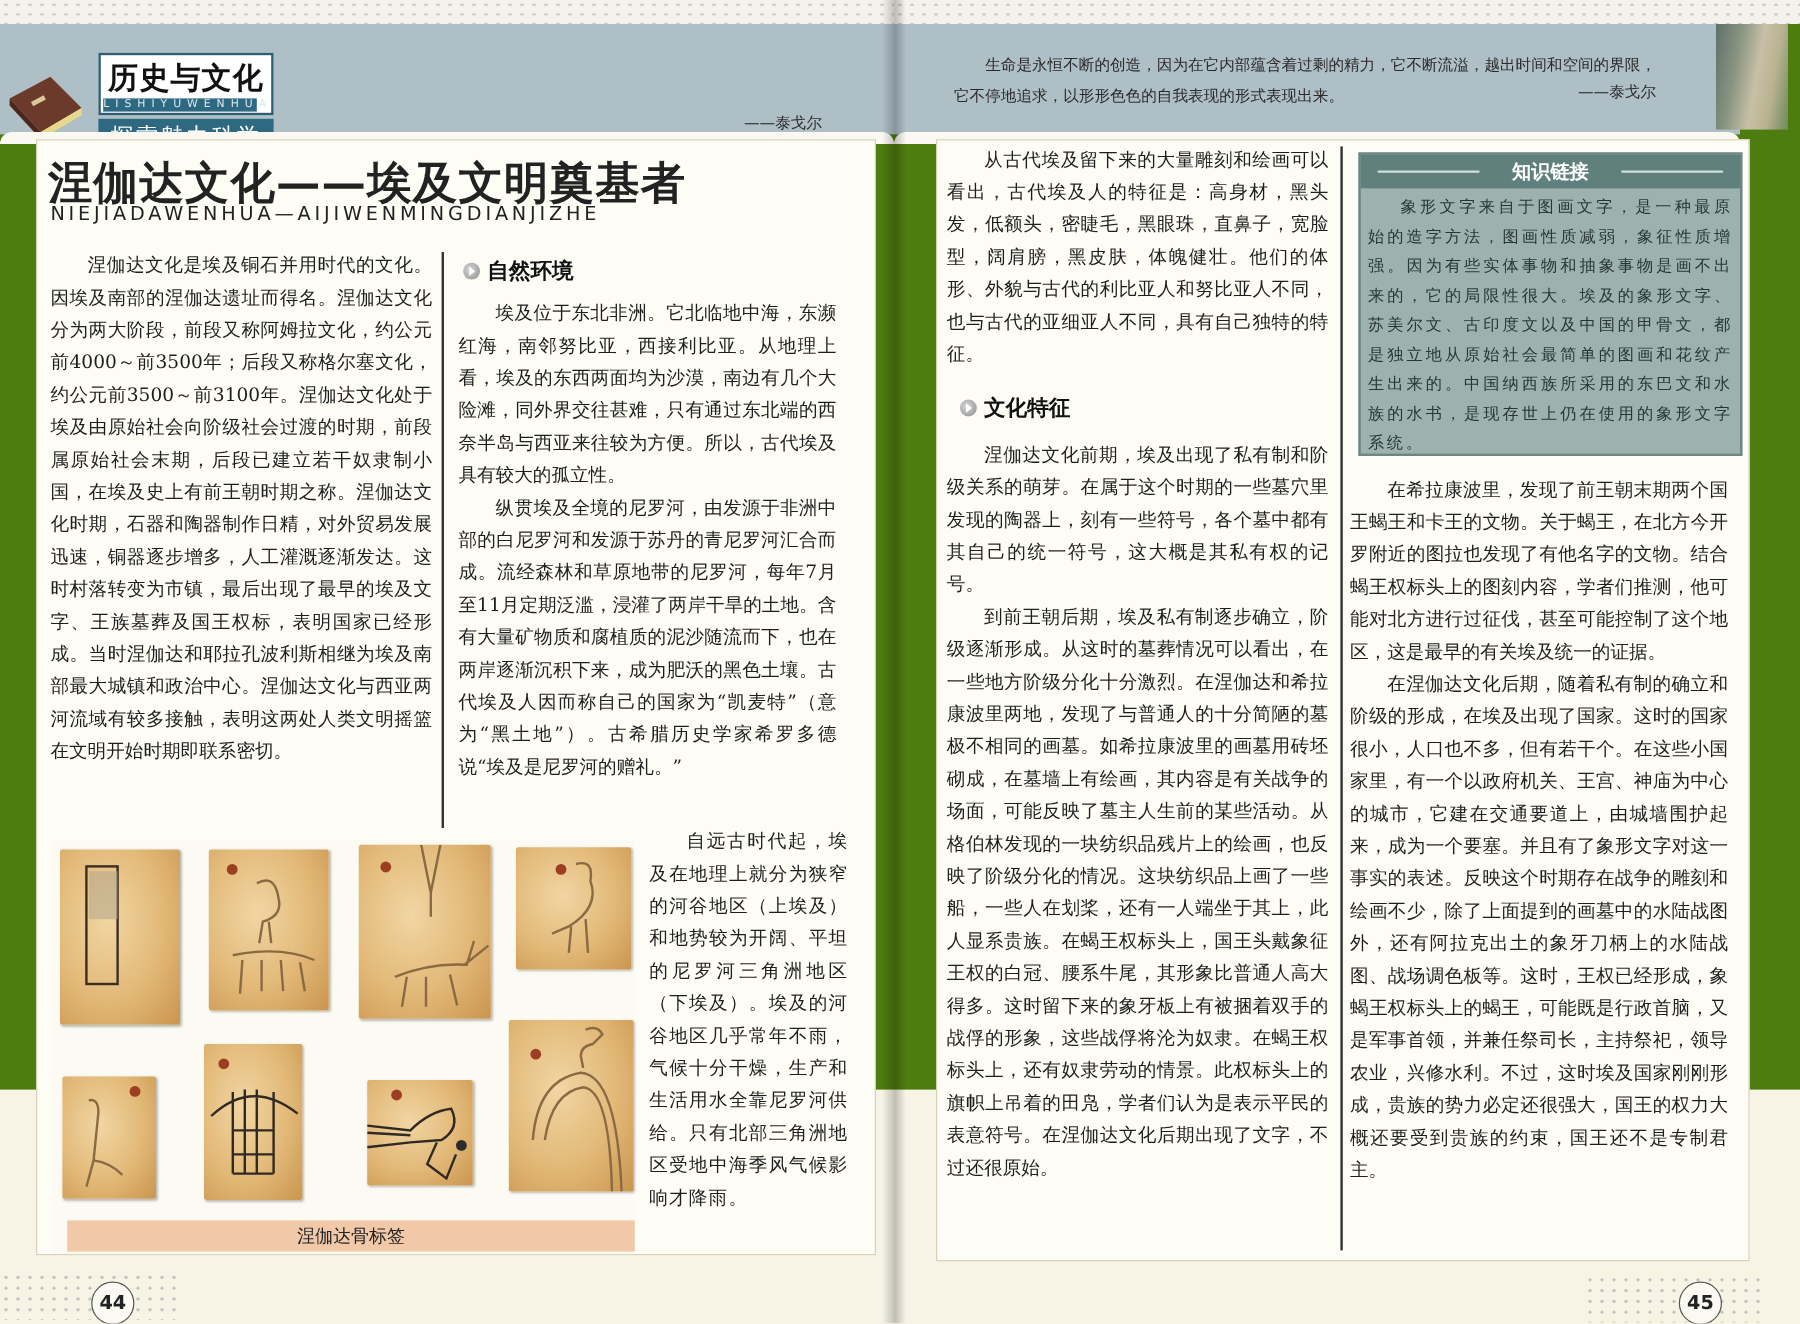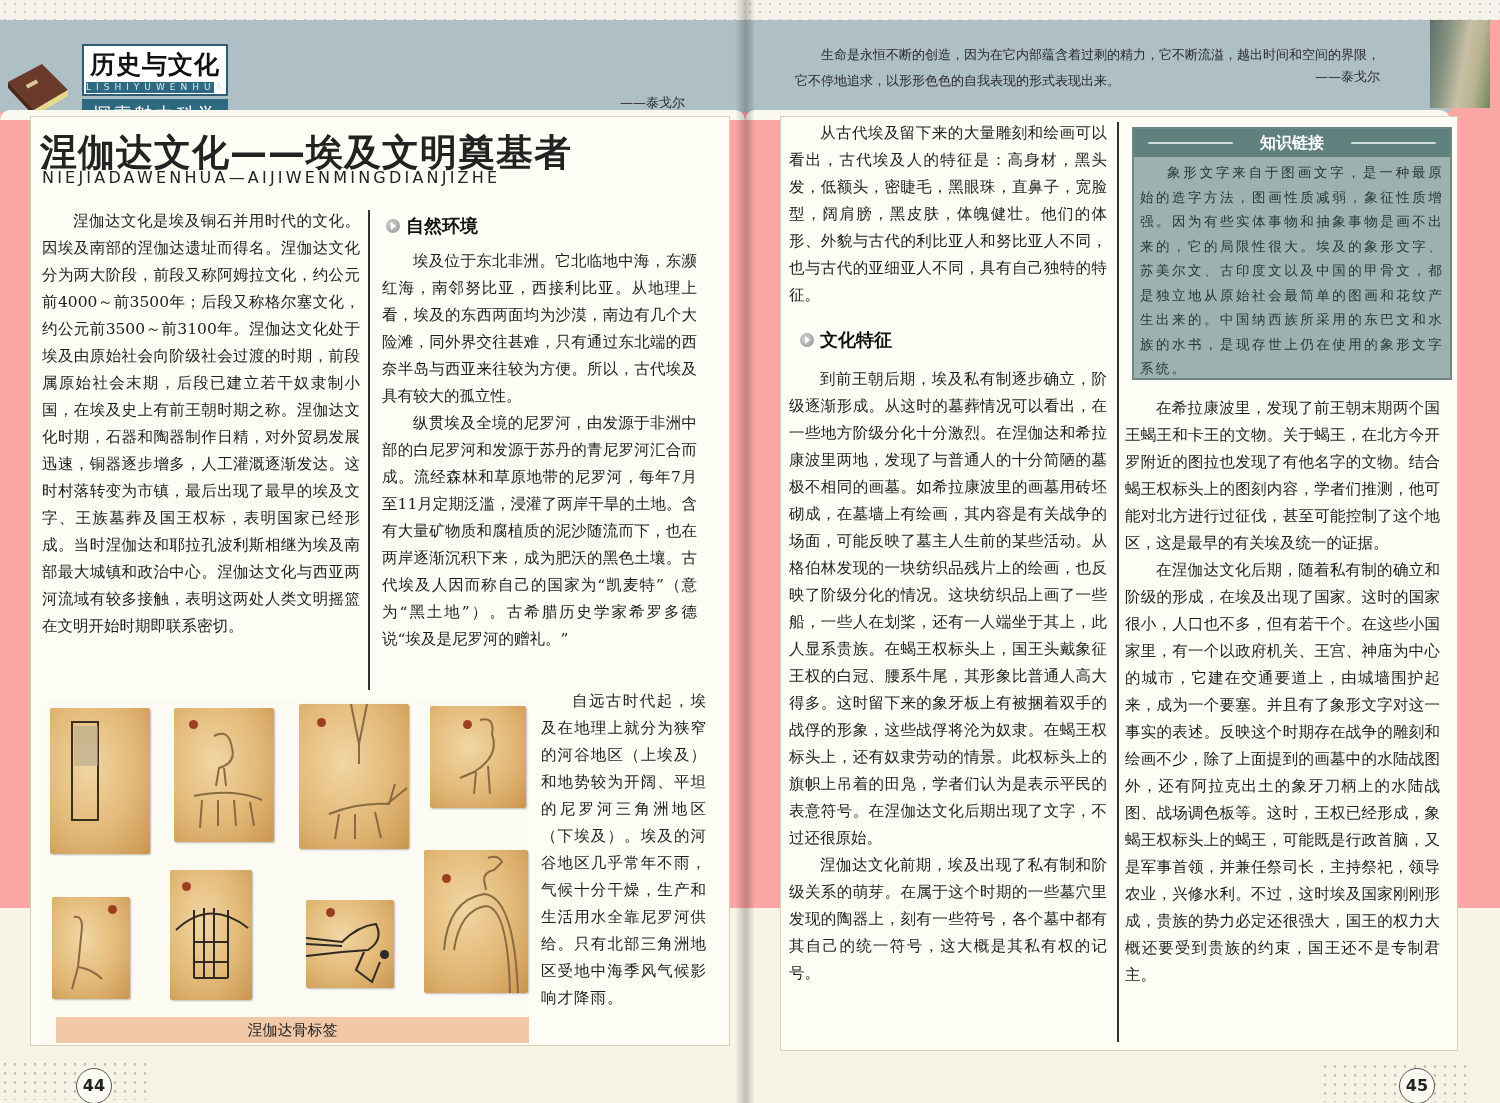--- a/index.html
+++ b/index.html
@@ -3,21 +3,21 @@
 <meta charset="utf-8">
 <style>
   * { box-sizing: border-box; margin: 0; padding: 0; }
   body {
     width: 1500px; height: 1103px; overflow: hidden;
     background: #f7f4e6;
     font-family: "DejaVu Serif", "Liberation Serif", serif;
     color: #1e1e1e;
     position: relative;
   }
-  .page { position: absolute; top: 0; height: 908px; background: #fca5a5; }
+  .page { position: absolute; top: 0; height: 908px; background: #4d7c0f; }
   .page-left { left: 0; width: 745px; }
   .page-right { left: 745px; width: 755px; }
   .gutter { position: absolute; left: 735px; top: 0; width: 20px; height: 1103px;
     background: linear-gradient(90deg, rgba(0,0,0,0) 0%, rgba(0,0,0,0.18) 45%, rgba(0,0,0,0.22) 55%, rgba(0,0,0,0) 100%); }
   .dots-top { position: absolute; top: 0; height: 20px; left: 0; right: 0;
     background-image: radial-gradient(#c9c9c9 1.3px, transparent 1.6px);
     background-size: 10px 8px; background-color: #f4f2ea; }
   .header-band { position: absolute; top: 20px; height: 92px; background: #aebfc6; }
   .page-left .header-band { left: 0; right: 0; border-radius: 0 0 0 0; }
   .page-right .header-band { left: 0; right: 50px; }
@@ -195,22 +195,22 @@
 
   <div class="body-text" style="left:44px; top:120px; width:318px;">
     <p>从古代埃及留下来的大量雕刻和绘画可以看出，古代埃及人的特征是：高身材，黑头发，低额头，密睫毛，黑眼珠，直鼻子，宽脸型，阔肩膀，黑皮肤，体魄健壮。他们的体形、外貌与古代的利比亚人和努比亚人不同，也与古代的亚细亚人不同，具有自己独特的特征。</p>
   </div>
 
   <div class="subhead" style="left:55px; top:328px;">
     <span class="bullet"></span><span>文化特征</span>
   </div>
 
   <div class="body-text" style="left:44px; top:366px; width:318px;">
+    <p>涅伽达文化前期，埃及出现了私有制和阶级关系的萌芽。在属于这个时期的一些墓穴里发现的陶器上，刻有一些符号，各个墓中都有其自己的统一符号，这大概是其私有权的记号。</p>
     <p>到前王朝后期，埃及私有制逐步确立，阶级逐渐形成。从这时的墓葬情况可以看出，在一些地方阶级分化十分激烈。在涅伽达和希拉康波里两地，发现了与普通人的十分简陋的墓极不相同的画墓。如希拉康波里的画墓用砖坯砌成，在墓墙上有绘画，其内容是有关战争的场面，可能反映了墓主人生前的某些活动。从格伯林发现的一块纺织品残片上的绘画，也反映了阶级分化的情况。这块纺织品上画了一些船，一些人在划桨，还有一人端坐于其上，此人显系贵族。在蝎王权标头上，国王头戴象征王权的白冠、腰系牛尾，其形象比普通人高大得多。这时留下来的象牙板上有被捆着双手的战俘的形象，这些战俘将沦为奴隶。在蝎王权标头上，还有奴隶劳动的情景。此权标头上的旗帜上吊着的田凫，学者们认为是表示平民的表意符号。在涅伽达文化后期出现了文字，不过还很原始。</p>
-    <p>涅伽达文化前期，埃及出现了私有制和阶级关系的萌芽。在属于这个时期的一些墓穴里发现的陶器上，刻有一些符号，各个墓中都有其自己的统一符号，这大概是其私有权的记号。</p>
   </div>
 
   <div class="col-rule" style="left:372px; top:122px; height:920px;"></div>
 
   <div class="knowledge-box">
     <div class="kb-header">
       <span class="flourish" style="left:14px;"></span>
       <span>知识链接</span>
       <span class="flourish" style="right:14px;"></span>
     </div>

